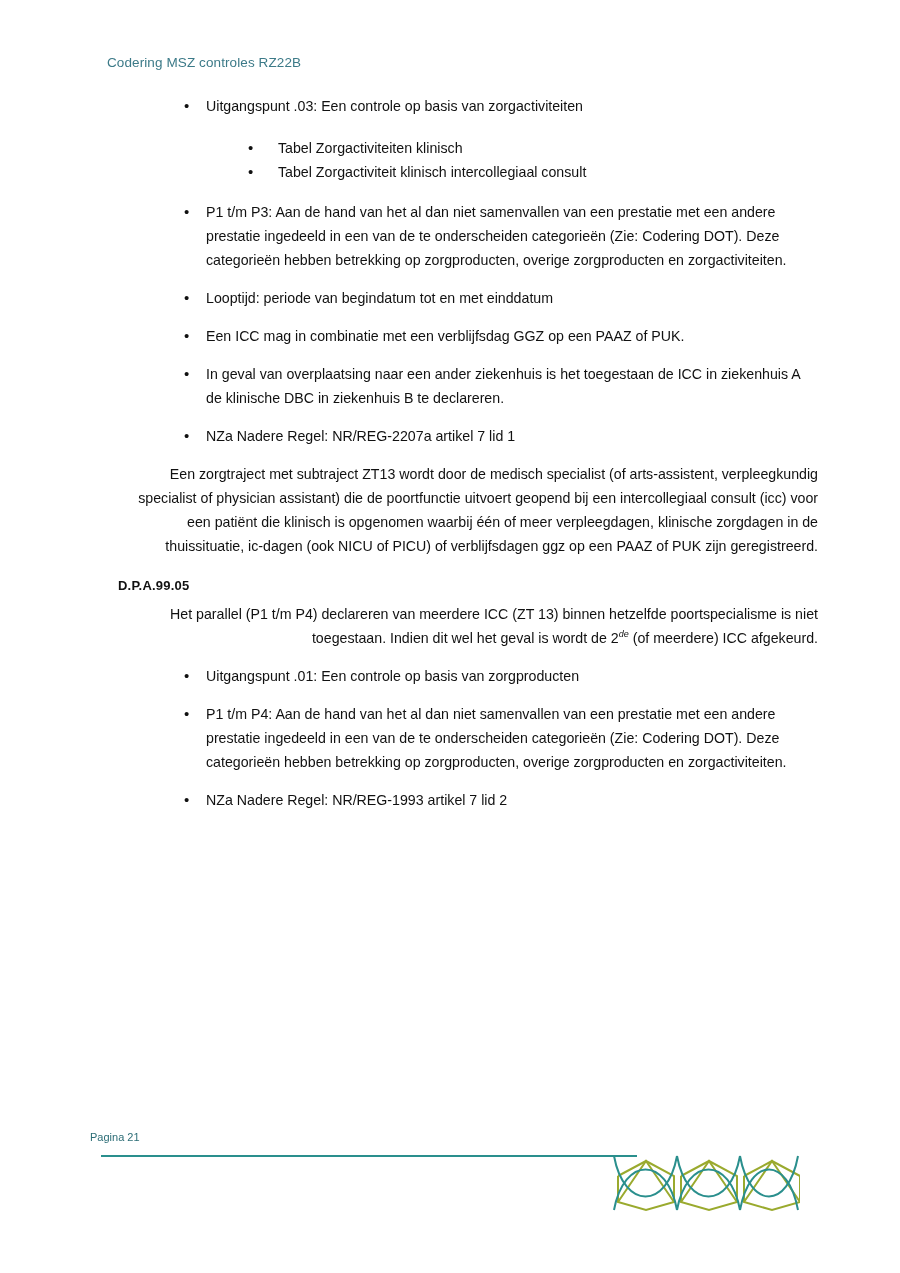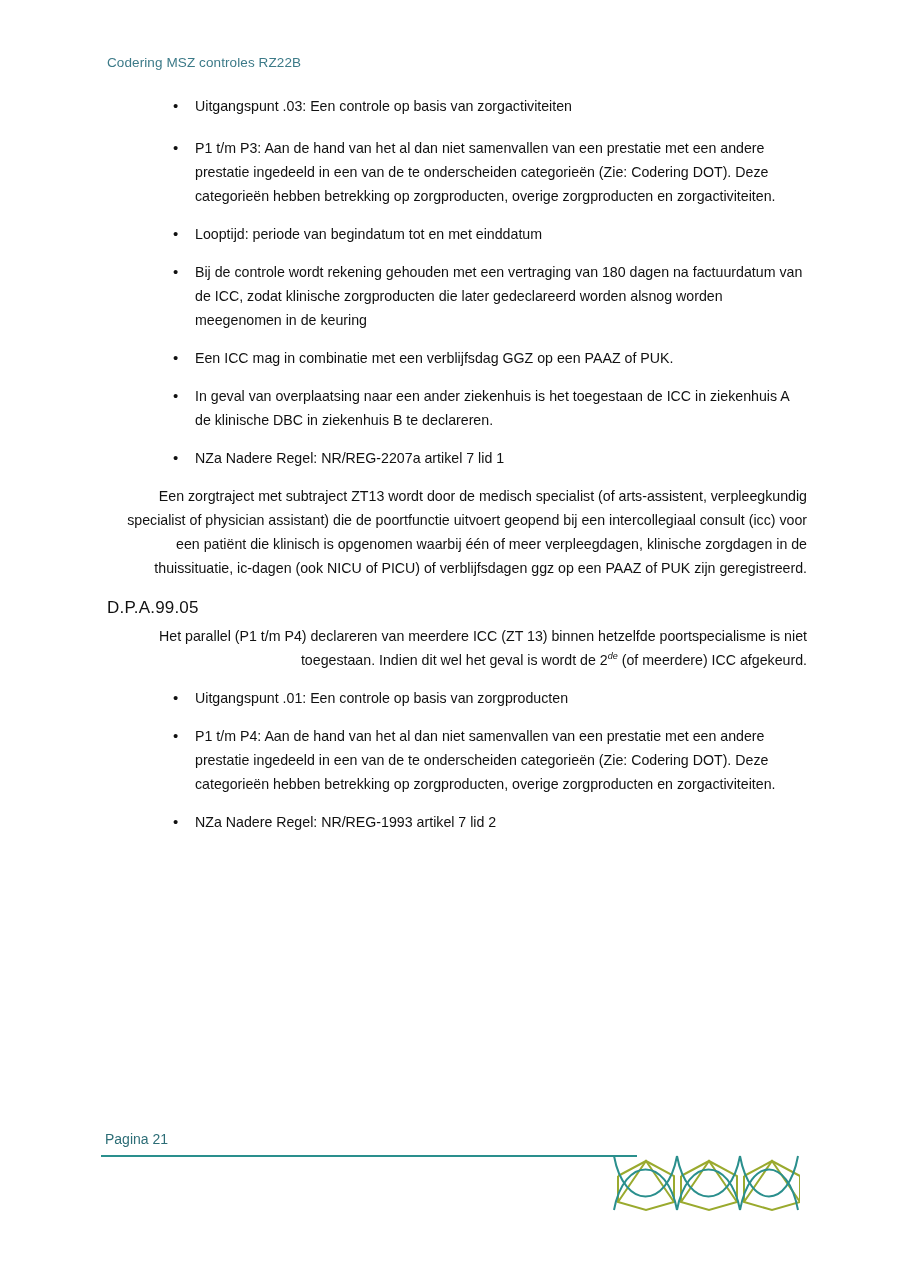--- a/index.html
+++ b/index.html
@@ -6,61 +6,66 @@
   body {
     width: 900px; height: 1273px; position: relative; overflow: hidden;
     font-family: "Liberation Sans", sans-serif;
     color: #111;
   }
   .header {
     position: absolute; left: 107px; top: 55px;
     font-size: 13.5px; color: #3c7a88; letter-spacing: 0.1px;
   }
   .content {
-    position: absolute; left: 107px; top: 94px; width: 700px;
+    position: absolute; left: 118px; top: 94px; width: 700px;
     font-size: 14.2px; line-height: 24px;
   }
   ul { list-style: none; margin: 0; padding: 0; }
   .bl { position: relative; padding-left: 88px; margin-bottom: 14px; }
   .bl::before {
     content: "\2022"; position: absolute; left: 66px; top: 0; font-size: 15px;
   }
   .bl.sub-wrap { padding-left: 0; margin-bottom: 16px; }
   .bl.sub-wrap::before { content: none; }
   .sub { position: relative; padding-left: 160px; margin: 0; }
   .sub::before {
     content: "\2022"; position: absolute; left: 130px; top: 0; font-size: 15px;
   }
   .spacer-top { margin-top: 16px; }
   p { margin: 0 0 14px 0; text-align: right; }
   h2 {
-    font-size: 17px; font-weight: normal; margin: 16px 0 4px 0; letter-spacing: 0.2px;
+    font-size: 13px; font-weight: bold; margin: 16px 0 4px 0; letter-spacing: 0.2px;
   }
   sup { font-size: 9px; vertical-align: super; line-height: 0; font-style: italic; }
   .footer-label {
-    position: absolute; left: 105px; top: 1131px;
-    font-size: 14px; color: #2c6d76;
+    position: absolute; left: 90px; top: 1131px;
+    font-size: 11px; color: #2c6d76;
   }
   .footer-line {
     position: absolute; left: 101px; top: 1155px; width: 536px; height: 2px;
     background: #2a8f8d;
   }
   .footer-ornament { position: absolute; left: 600px; top: 1147px; }
 </style>
 </head>
 <body>
 
 <div class="header">Codering MSZ controles RZ22B</div>
 
 <div class="content">
   <ul>
     <li class="bl" style="margin-bottom:18px">Uitgangspunt .03: Een controle op basis van zorgactiviteiten</li>
+    <li class="bl sub-wrap">
+      <ul>
+        <li class="sub">Tabel Zorgactiviteiten klinisch</li>
+        <li class="sub">Tabel Zorgactiviteit klinisch intercollegiaal consult</li>
+      </ul>
+    </li>
     <li class="bl spacer-top">P1 t/m P3: Aan de hand van het al dan niet samenvallen van een prestatie met een andere prestatie ingedeeld in een van de te onderscheiden categorieën (Zie: Codering DOT). Deze categorieën hebben betrekking op zorgproducten, overige zorgproducten en zorgactiviteiten.</li>
     <li class="bl">Looptijd: periode van begindatum tot en met einddatum</li>
-    <li class="bl">Bij de controle wordt rekening gehouden met een vertraging van 180 dagen na factuurdatum van de ICC, zodat klinische zorgproducten die later gedeclareerd worden alsnog worden meegenomen in de keuring</li>
     <li class="bl">Een ICC mag in combinatie met een verblijfsdag GGZ op een PAAZ of PUK.</li>
     <li class="bl">In geval van overplaatsing naar een ander ziekenhuis is het toegestaan de ICC in ziekenhuis A de klinische DBC in ziekenhuis B te declareren.</li>
     <li class="bl">NZa Nadere Regel: NR/REG-2207a artikel 7 lid 1</li>
   </ul>
 
   <p>Een zorgtraject met subtraject ZT13 wordt door de medisch specialist (of arts-assistent, verpleegkundig specialist of physician assistant) die de poortfunctie uitvoert geopend bij een intercollegiaal consult (icc) voor een patiënt die klinisch is opgenomen waarbij één of meer verpleegdagen, klinische zorgdagen in de thuissituatie, ic-dagen (ook NICU of PICU) of verblijfsdagen ggz op een PAAZ of PUK zijn geregistreerd.</p>
 
   <h2>D.P.A.99.05</h2>
 
   <p><span>Het parallel (P1 t/m P4) declareren van meerdere ICC (ZT 13) binnen hetzelfde poortspecialisme is niet toegestaan. Indien dit wel het geval is wordt de 2</span><sup>de</sup><span> (of meerdere) ICC afgekeurd.</span></p>

